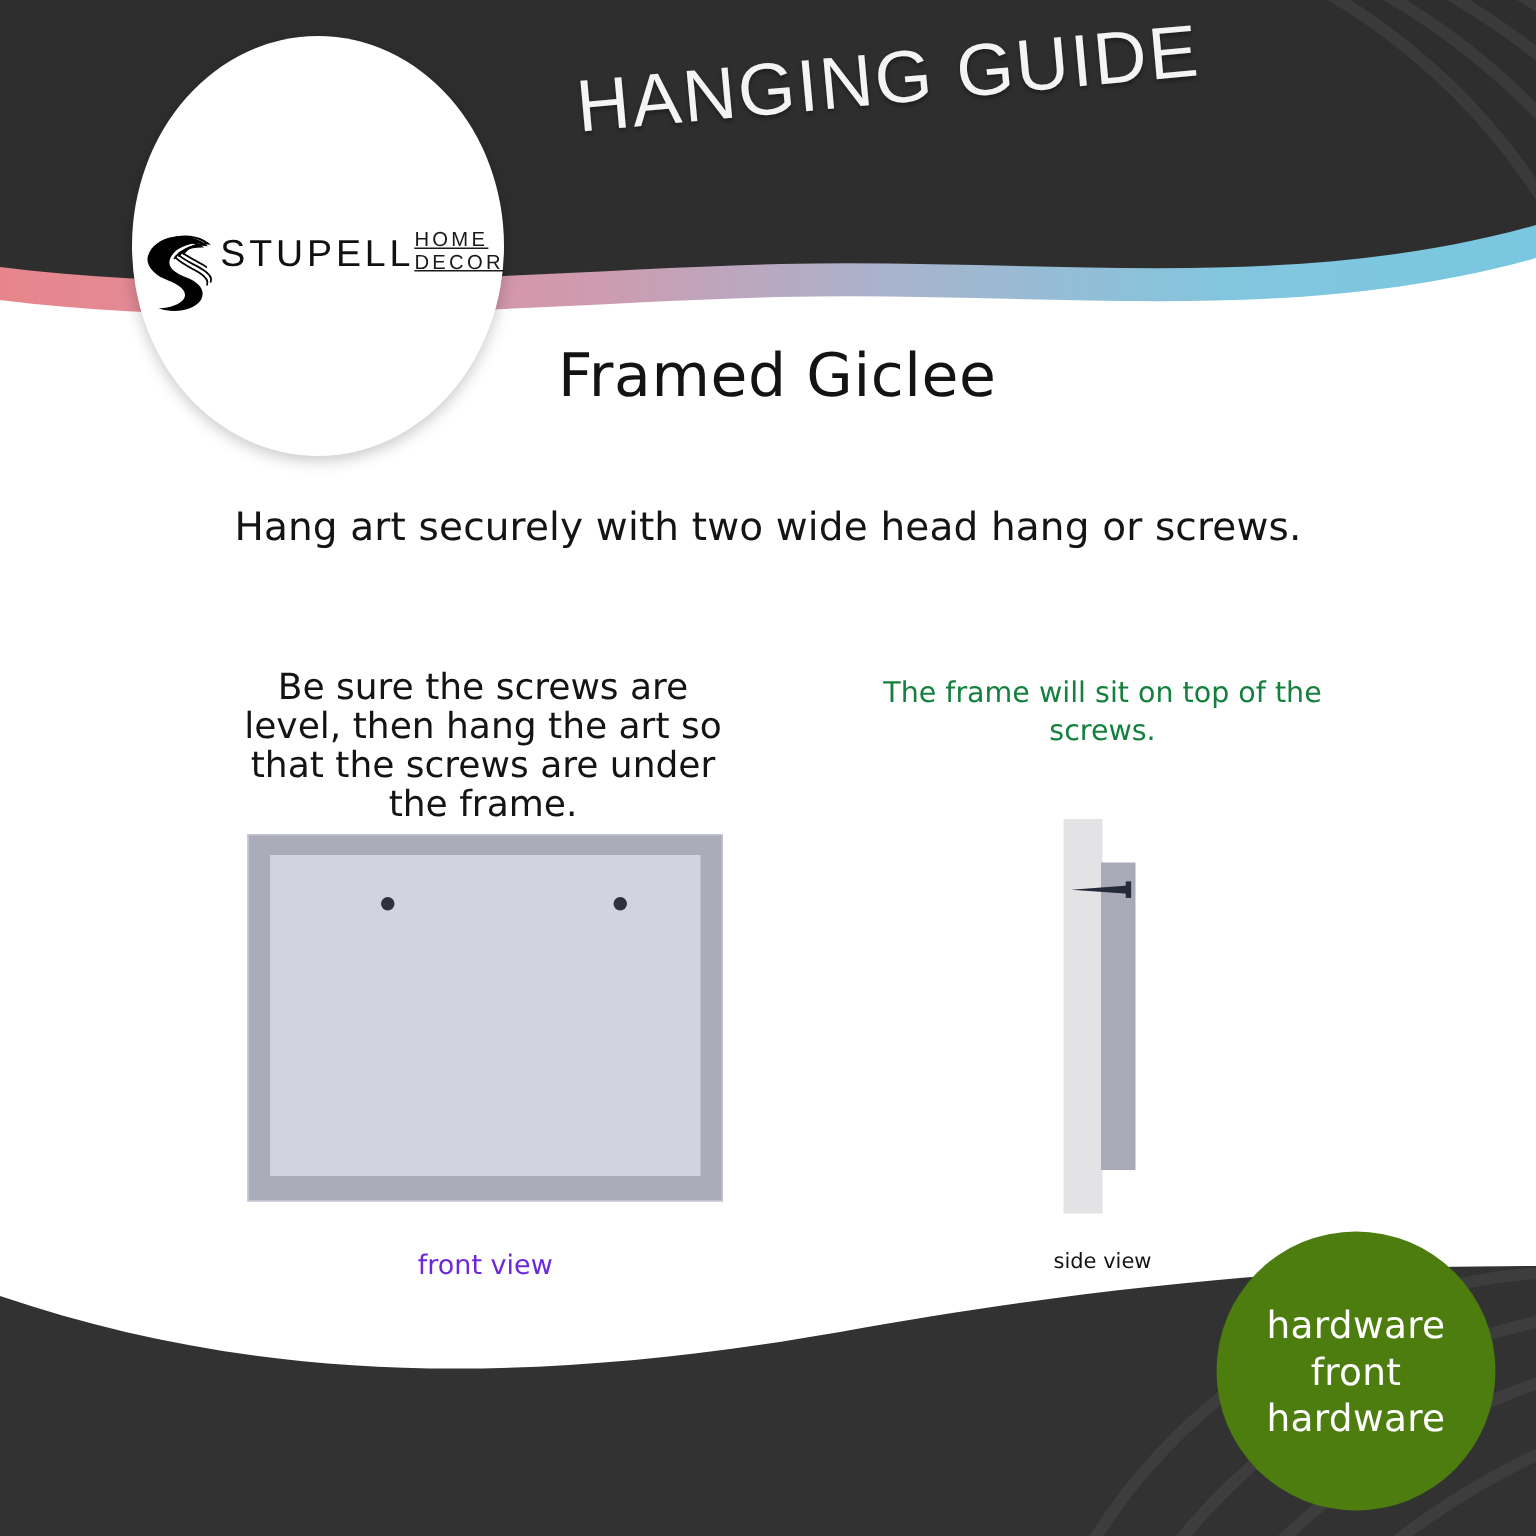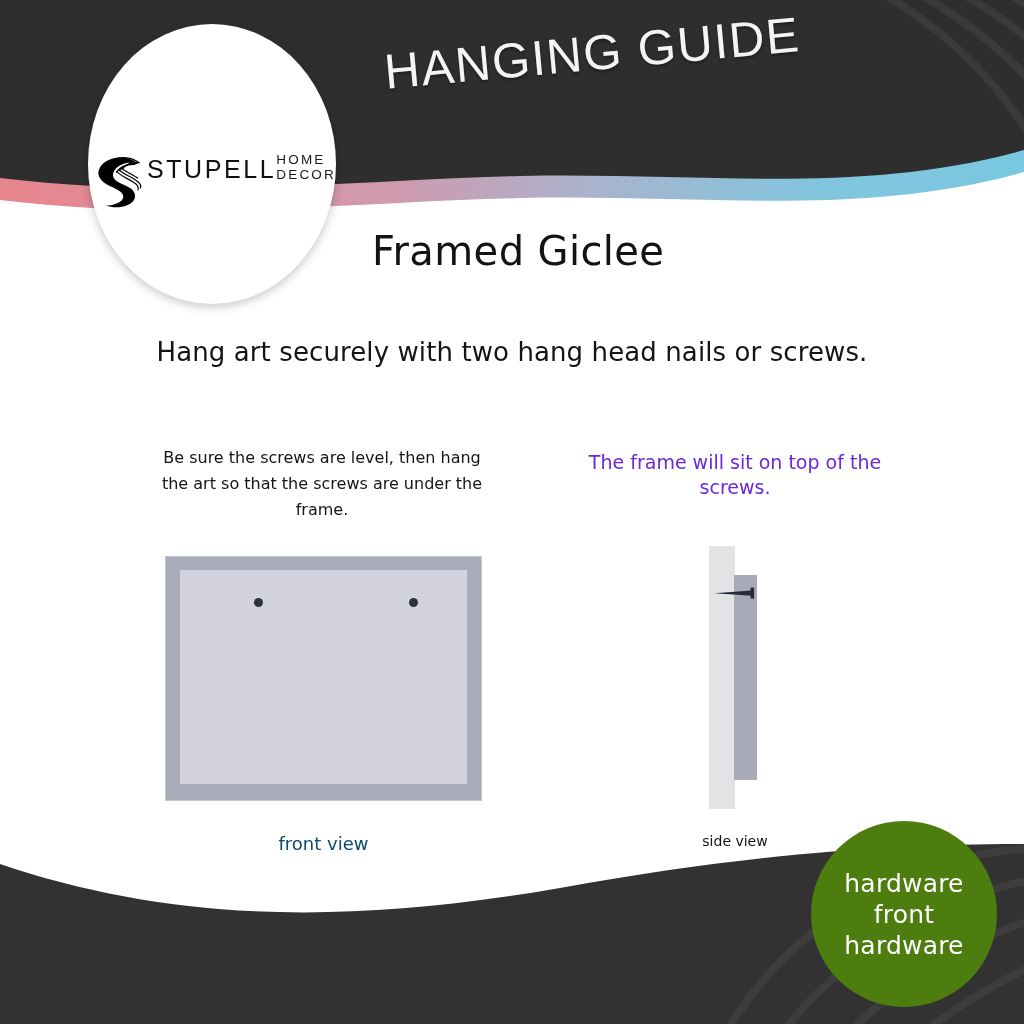--- a/index.html
+++ b/index.html
@@ -68,20 +68,21 @@
     color: #101010;
     font-weight: 400;
     font-family: "Liberation Sans", sans-serif;
   }
   .logo-sub {
     margin-top: 5px;
     font-size: 13.5px;
     letter-spacing: 2.2px;
     color: #1a1a1a;
     font-family: "Liberation Sans", sans-serif;
+    text-decoration: underline;
   }
 
   
   .guide-title {
     position: absolute;
     left: 382px;
     top: 44px;
     font-size: 49px;
     letter-spacing: 1.5px;
     color: #f4f4f4;
@@ -117,33 +118,33 @@
     letter-spacing: 0.1px;
   }
 
   
   .panel-left-caption {
     position: absolute;
     left: 150px;
     top: 445px;
     width: 344px;
     text-align: center;
-    font-size: 16px;
+    font-size: 24px;
     line-height: 26px;
     color: #141414;
   }
   .panel-right-caption {
     position: absolute;
     left: 578px;
     top: 450px;
     width: 314px;
     text-align: center;
     font-size: 19px;
     line-height: 25px;
-    color: #6d28d9;
+    color: #15803d;
   }
 
   
   .front-frame {
     position: absolute;
     left: 165px;
     top: 556px;
     width: 317px;
     height: 245px;
     background: #abacba;
@@ -168,21 +169,21 @@
   .screw-dot.left  { left: 74px;  top: 28px; }
   .screw-dot.right { left: 229px; top: 28px; }
 
   .caption-front {
     position: absolute;
     left: 165px;
     top: 833px;
     width: 317px;
     text-align: center;
     font-size: 18px;
-    color: #0c4a6e;
+    color: #6d28d9;
   }
 
   
   .side-wrap {
     position: absolute;
     left: 690px;
     top: 546px;
     width: 95px;
     height: 265px;
   }
@@ -303,21 +304,21 @@
         <path d="M68,34 C78,42 93,48 101,54"></path>
       </g>
     </svg>
     <div class="logo-name">STUPELL</div>
     <div class="logo-sub">HOME DECOR</div>
   </div>
 
   <div class="guide-title">HANGING GUIDE</div>
   <div class="product-name">Framed Giclee</div>
 
-  <div class="lede">Hang art securely with two hang head nails or screws.</div>
+  <div class="lede">Hang art securely with two wide head hang or screws.</div>
 
   <div class="panel-left-caption">Be sure the screws are level, then hang the art so that the screws are under the frame.</div>
 
   <div class="front-frame">
     <div class="front-mat">
       <div class="screw-dot left"></div>
       <div class="screw-dot right"></div>
     </div>
   </div>
   <div class="caption-front">front view</div>

